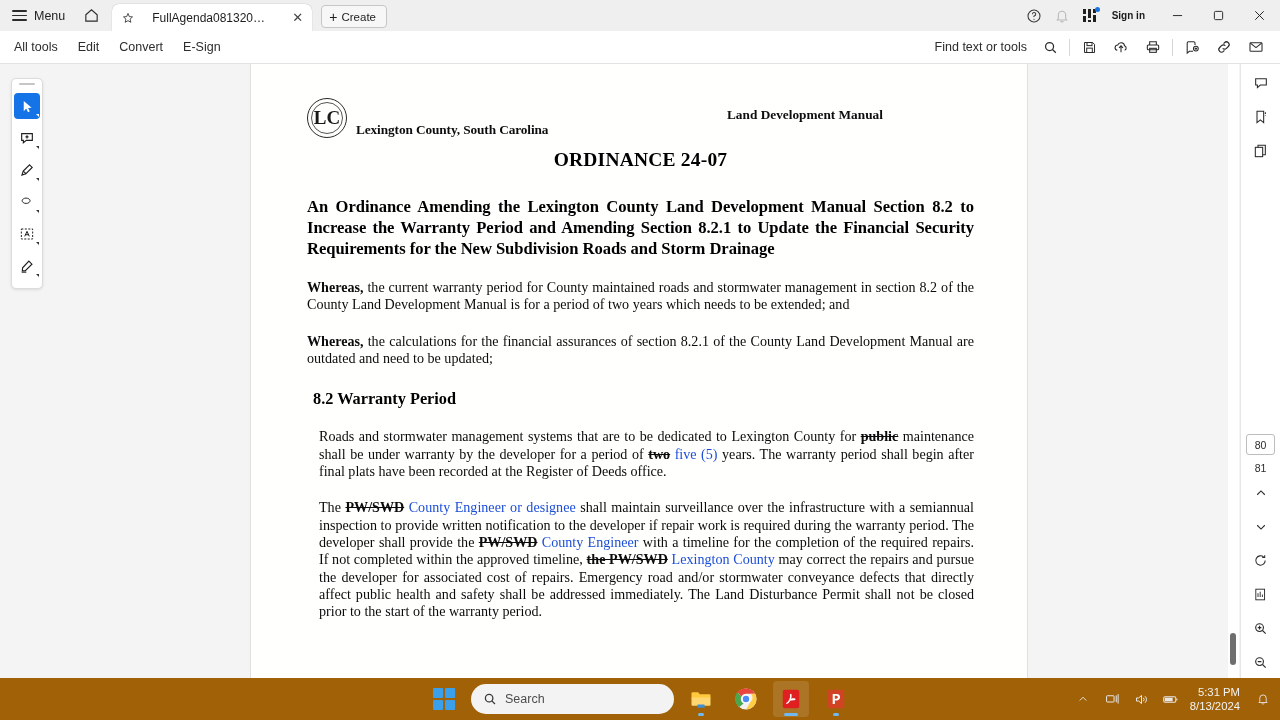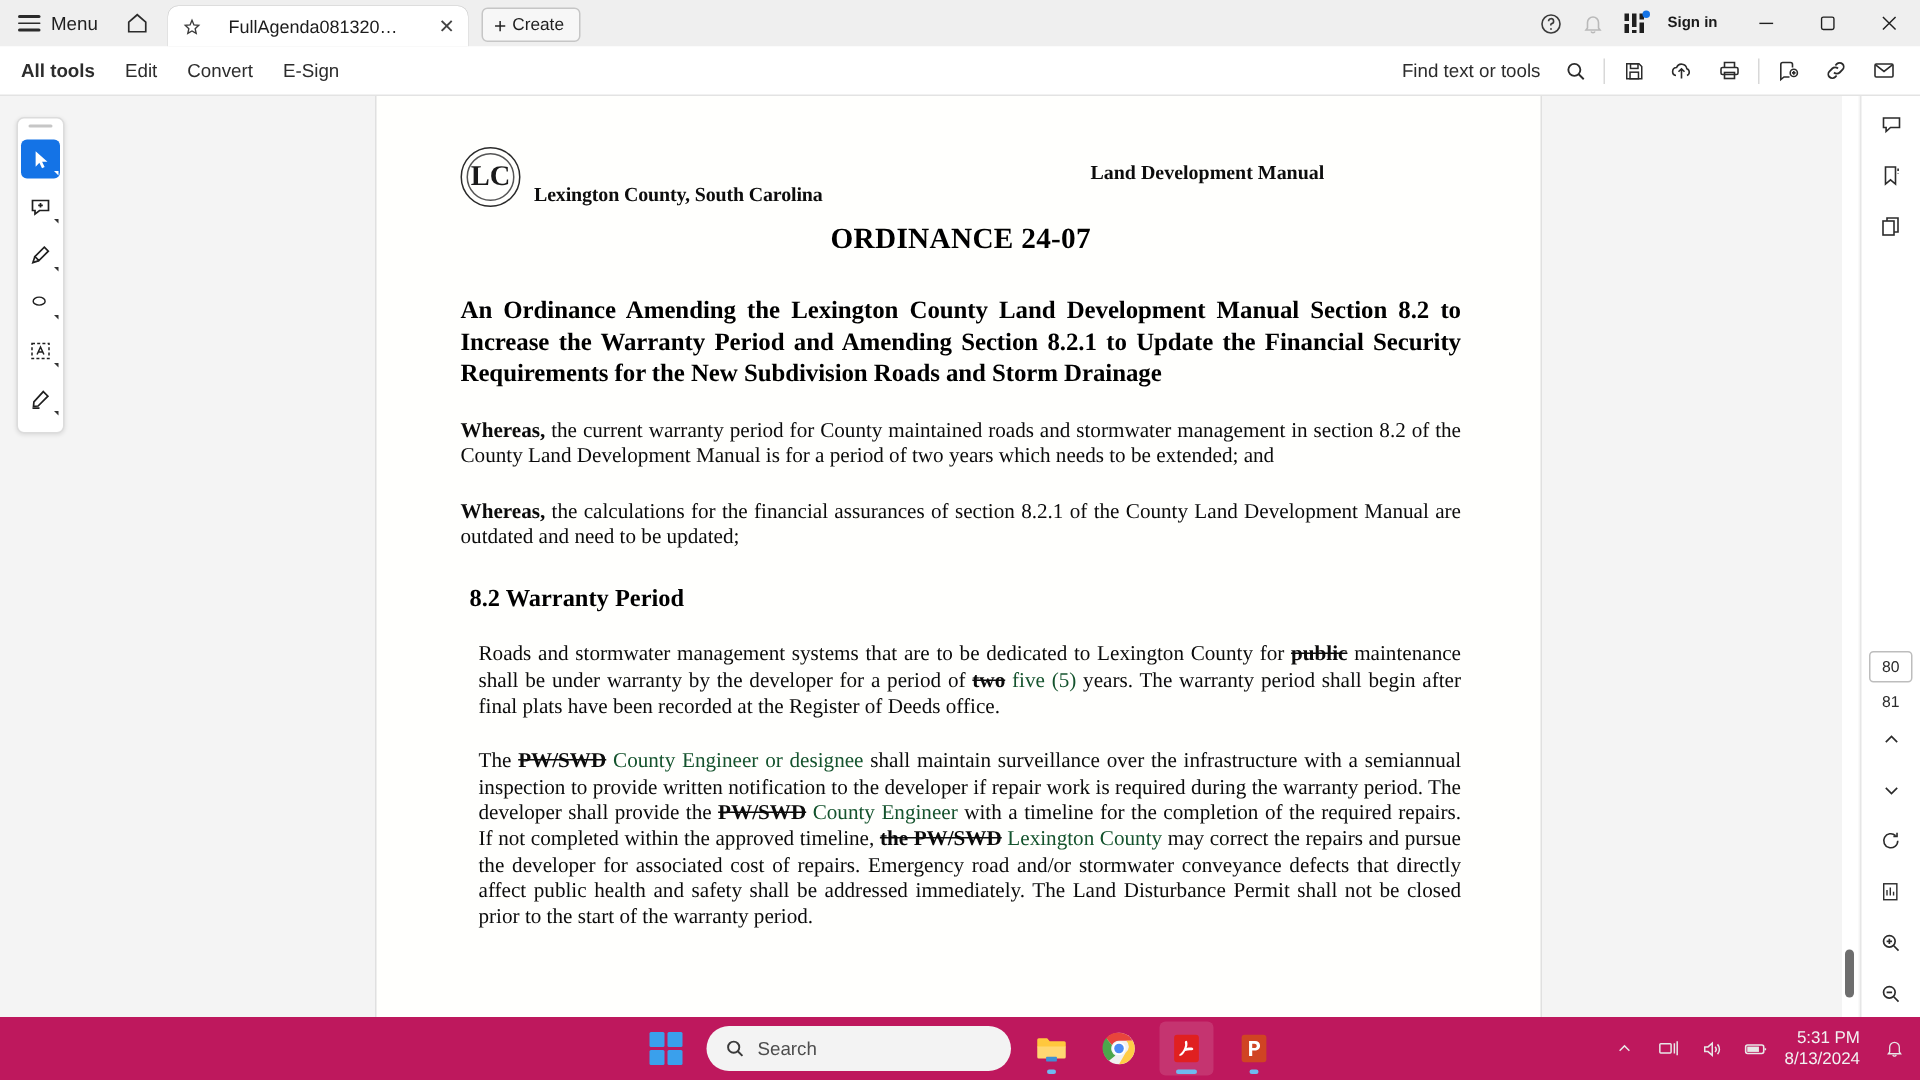--- a/index.html
+++ b/index.html
@@ -76,21 +76,21 @@
   .toolbar2 {
     position: absolute; top: 31px; left: 0; width: 1280px; height: 33px;
     background: #ffffff;
     border-bottom: 1px solid #e3e3e3;
     display: flex; align-items: center;
   }
   .t2-item {
     font-size: 12.5px; color: #2c2c2c; padding: 0 10px; height: 33px;
     display: flex; align-items: center;
   }
-  .t2-item:first-child { margin-left: 4px; font-weight: bold; }
+  .t2-item:first-child { margin-left: 4px; }
   .t2-right { margin-left: auto; display: flex; align-items: center; padding-right: 8px; }
   .find-label { font-size: 12.5px; color: #2c2c2c; margin-right: 7px; }
   .t2-ic {
     width: 32px; height: 33px; display: flex; align-items: center; justify-content: center;
   }
   .t2-sep { width: 1px; height: 17px; background: #d8d8d8; margin: 0 3px; }
 
   
   .leftrail {
     position: absolute; top: 64px; left: 0; width: 250px; height: 614px;
@@ -167,21 +167,21 @@
     font-family: "Liberation Serif", serif; font-size: 14.1px; color: #0b0b0b;
     line-height: 1.23; text-align: justify; margin-top: 19px;
   }
   .para b { font-weight: bold; }
   .sec-h {
     font-family: "Liberation Serif", serif; font-weight: bold; font-size: 16.3px;
     color: #000; margin-top: 22px; padding-left: 6px;
   }
   .para.ind { padding-left: 12px; }
   .strike { text-decoration: line-through; font-weight: bold; }
-  .ins { color: #14532d; }
+  .ins { color: #1d4ed8; }
 
   
   .rightrail {
     position: absolute; top: 64px; left: 1240px; width: 40px; height: 614px;
     background: #ffffff;
     border-left: 1px solid #e6e6e6;
     display: flex; flex-direction: column; align-items: center;
   }
   .r-ic {
     width: 30px; height: 31px; display: flex; align-items: center; justify-content: center;
@@ -205,21 +205,21 @@
     background: #6e6e6e; border-radius: 3px;
   }
   .caretline {
     position: absolute; left: 1274px; top: 276px; width: 1.5px; height: 14px;
     background: #1a1a1a;
   }
 
   
   .taskbar {
     position: absolute; top: 678px; left: 0; width: 1280px; height: 42px;
-    background: #be185d;
+    background: #a16207;
     display: flex; align-items: center;
   }
   .tb-center {
     position: absolute; left: 50%; transform: translateX(-50%);
     display: flex; align-items: center; gap: 9px;
   }
   .start-ic { width: 23px; height: 23px; position: relative; }
   .start-ic i { position: absolute; width: 10px; height: 10px; background: #3aa0ec; border-radius: 1px; }
   .searchbox {
     width: 203px; height: 30px; background: #f3f3f3; border-radius: 15px;

